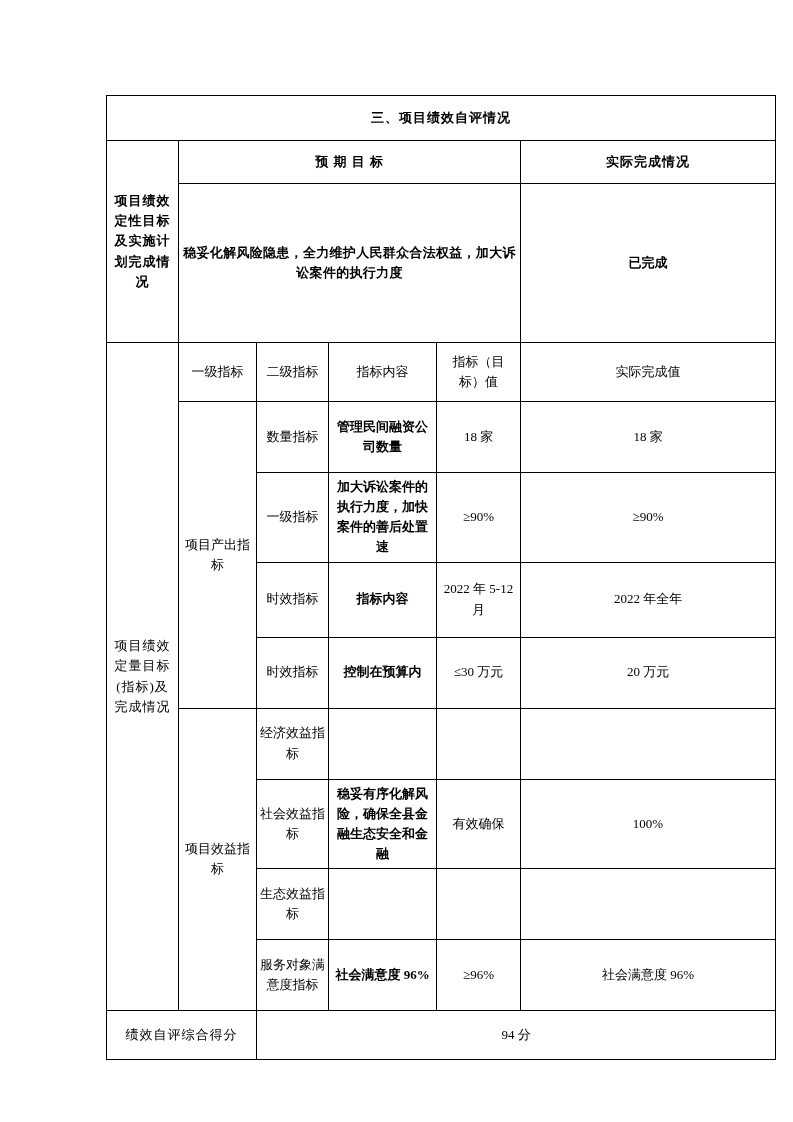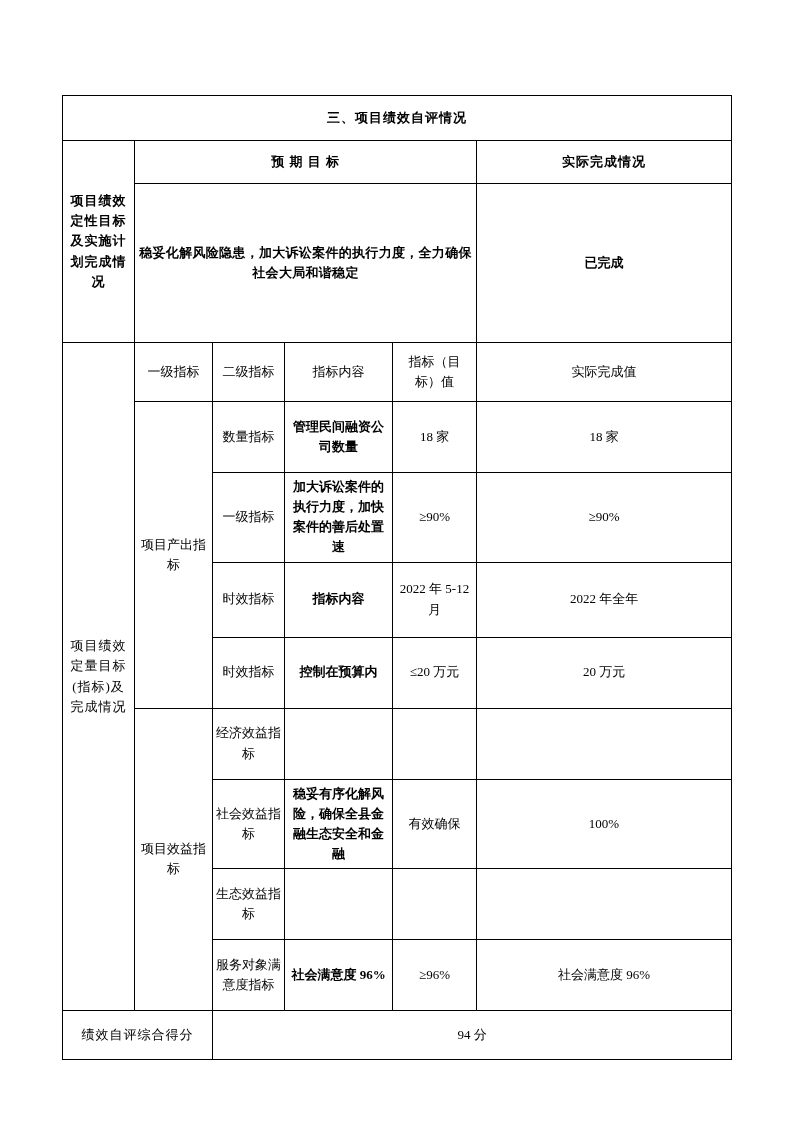--- a/index.html
+++ b/index.html
@@ -17,20 +17,21 @@
     position: relative;
     width: 793px;
     height: 1122px;
     box-sizing: border-box;
     padding: 95px 62px 0 62px;
   }
   table.perf {
     width: 669px;
     border-collapse: collapse;
     table-layout: fixed;
+    margin-left: 44px;
   }
   table.perf td {
     border: 1px solid #000000;
     text-align: center;
     vertical-align: middle;
     font-size: 13px;
     line-height: 1.55;
     padding: 4px 3px;
     word-wrap: break-word;
   }
@@ -102,21 +103,21 @@
     <tbody>
       <tr class="title-row">
         <td colspan="6">三、项目绩效自评情况</td>
       </tr>
       <tr class="head-row">
         <td rowspan="2" class="vlabel">项目绩效定性目标及实施计划完成情况</td>
         <td colspan="4" class="sp-wide">预 期 目 标</td>
         <td>实际完成情况</td>
       </tr>
       <tr>
-        <td colspan="4" class="qual-text" style="height:150px">稳妥化解风险隐患，加大诉讼案件的执行力度，全力确保社会大局和谐稳定</td>
+        <td colspan="4" class="qual-text" style="height:150px">稳妥化解风险隐患，全力维护人民群众合法权益，加大诉讼案件的执行力度</td>
         <td class="bold">已完成</td>
       </tr>
 
       <tr>
         <td rowspan="9" class="vlabel">项目绩效定量目标(指标)及完成情况</td>
         <td style="height:50px">一级指标</td>
         <td>二级指标</td>
         <td>指标内容</td>
         <td class="cell-narrow">指标（目标）值</td>
         <td>实际完成值</td>
@@ -137,21 +138,21 @@
       </tr>
       <tr>
         <td style="height:66px">时效指标</td>
         <td class="ind-content">指标内容</td>
         <td class="two-line">2022 年 5-12 月</td>
         <td>2022 年全年</td>
       </tr>
       <tr>
         <td style="height:62px">时效指标</td>
         <td class="ind-content">控制在预算内</td>
-        <td>≤20 万元</td>
+        <td>≤30 万元</td>
         <td>20 万元</td>
       </tr>
 
       <tr>
         <td rowspan="4" class="two-line">项目效益指标</td>
         <td style="height:62px" class="two-line">经济效益指标</td>
         <td class="ind-content"></td>
         <td></td>
         <td></td>
       </tr>

